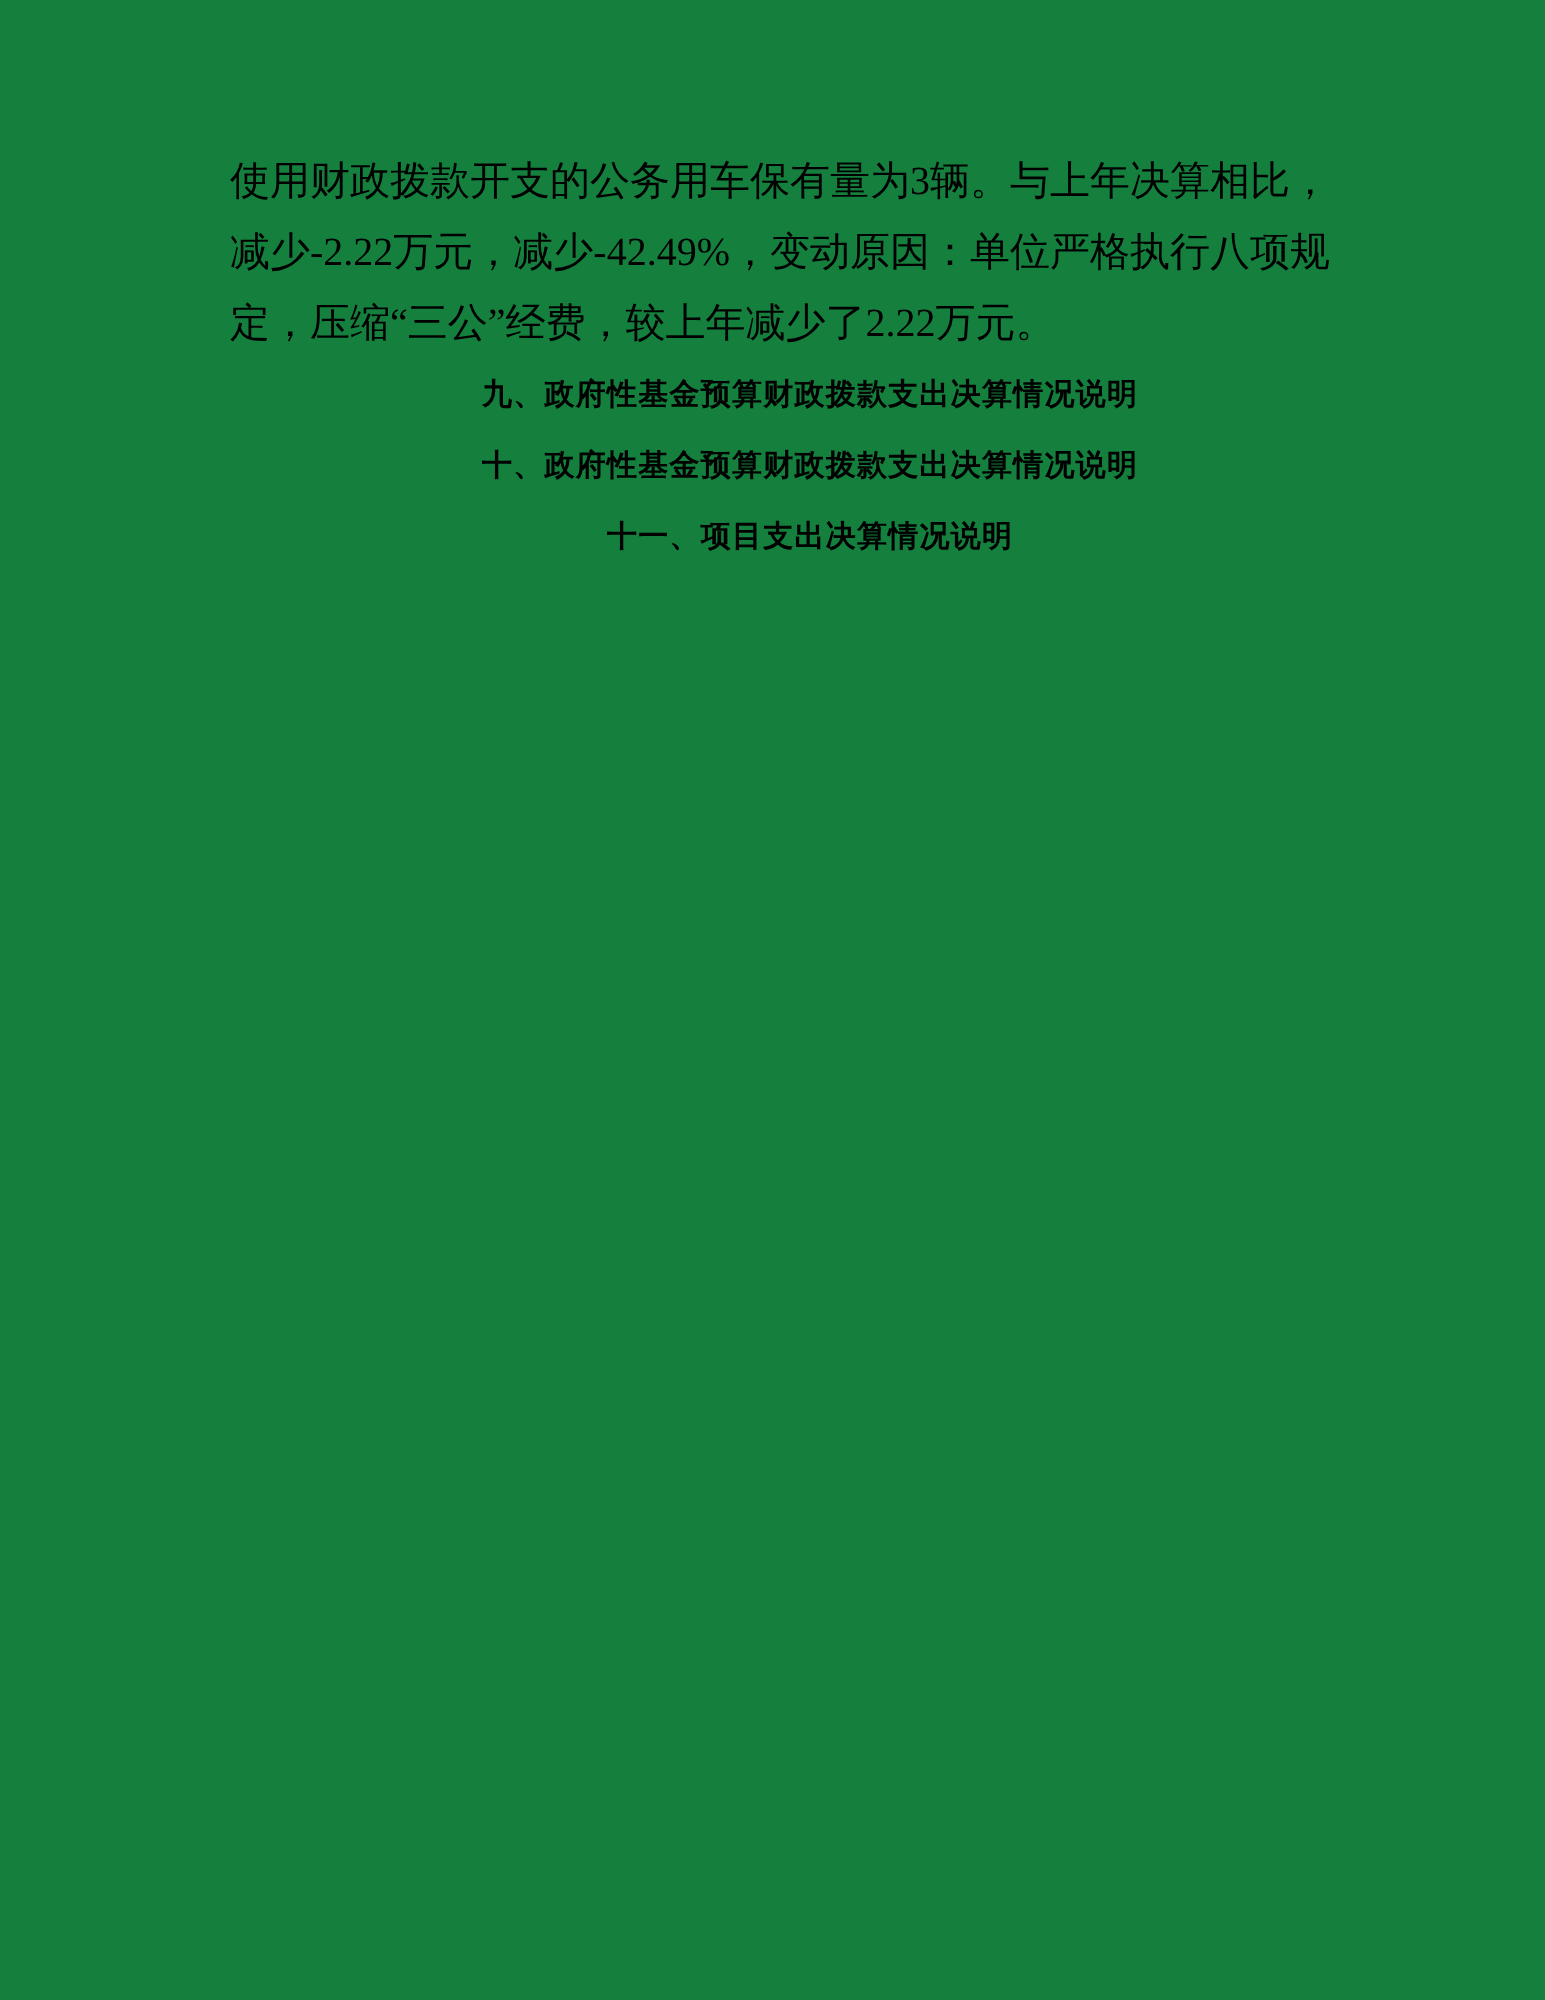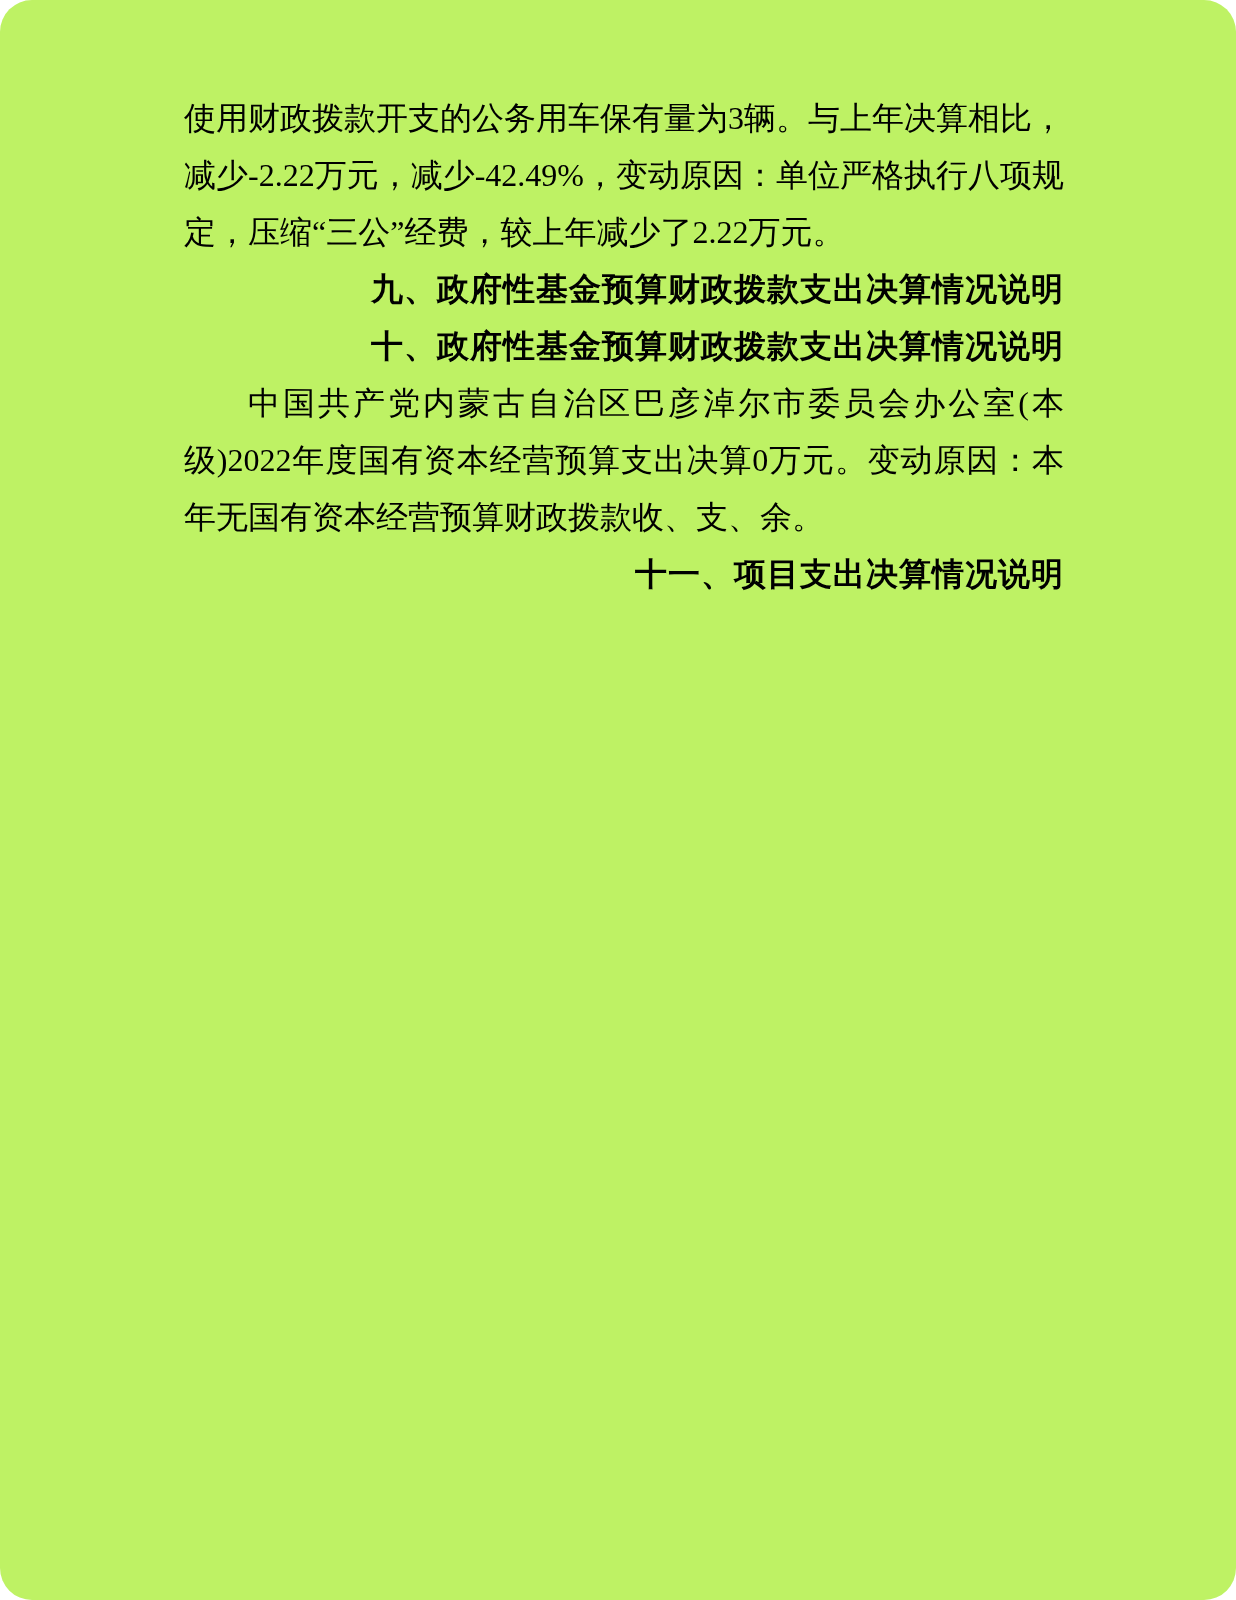--- a/index.html
+++ b/index.html
@@ -4,25 +4,24 @@
 <style>
   html, body {
     margin: 0;
     padding: 0;
     background: #ffffff;
   }
   .page {
     position: relative;
     width: 1236px;
     height: 1600px;
-    background: #bef264;
+    background: #15803d;
     box-sizing: border-box;
-    padding: 90px 172px 0 184px;
+    padding: 116px 172px 0 184px;
     overflow: hidden;
-    border-radius: 32px;
   }
   .doc {
     width: 880px;
     color: #000000;
     font-family: "Liberation Serif", "DejaVu Serif", serif;
     font-size: 32px;
     line-height: 57px;
     text-align: justify;
     text-justify: inter-character;
   }
@@ -30,40 +29,39 @@
     margin: 0;
     text-indent: 2em;
   }
   .doc p.no-indent {
     text-indent: 0;
   }
   .doc h2.heading {
     margin: 0;
     font-family: "Liberation Sans", "DejaVu Sans", sans-serif;
     font-weight: bold;
-    font-size: 32px;
+    font-size: 24px;
     line-height: 57px;
     text-indent: 2em;
-    text-align: right;
+    text-align: center;
     letter-spacing: 1px;
   }
 </style>
 </head>
 <body>
 
 <div class="page">
   <div class="doc">
 
     <p class="no-indent">使用财政拨款开支的公务用车保有量为3辆。与上年决算相比，减少-2.22万元，减少-42.49%，变动原因：单位严格执行八项规定，压缩“三公”经费，较上年减少了2.22万元。</p>
 
 
     <h2 class="heading">九、政府性基金预算财政拨款支出决算情况说明</h2>
 
 
     <h2 class="heading">十、政府性基金预算财政拨款支出决算情况说明</h2>
 
-    <p>中国共产党内蒙古自治区巴彦淖尔市委员会办公室(本级)2022年度国有资本经营预算支出决算0万元。变动原因：本年无国有资本经营预算财政拨款收、支、余。</p>
 
     <h2 class="heading">十一、项目支出决算情况说明</h2>
 
 
   </div>
 </div>
 
 </body></html>

